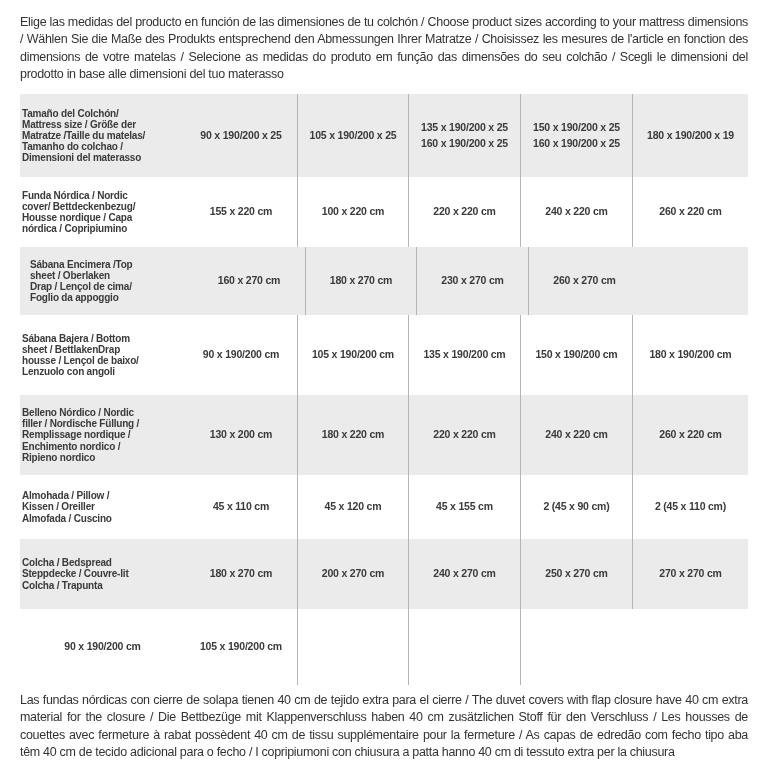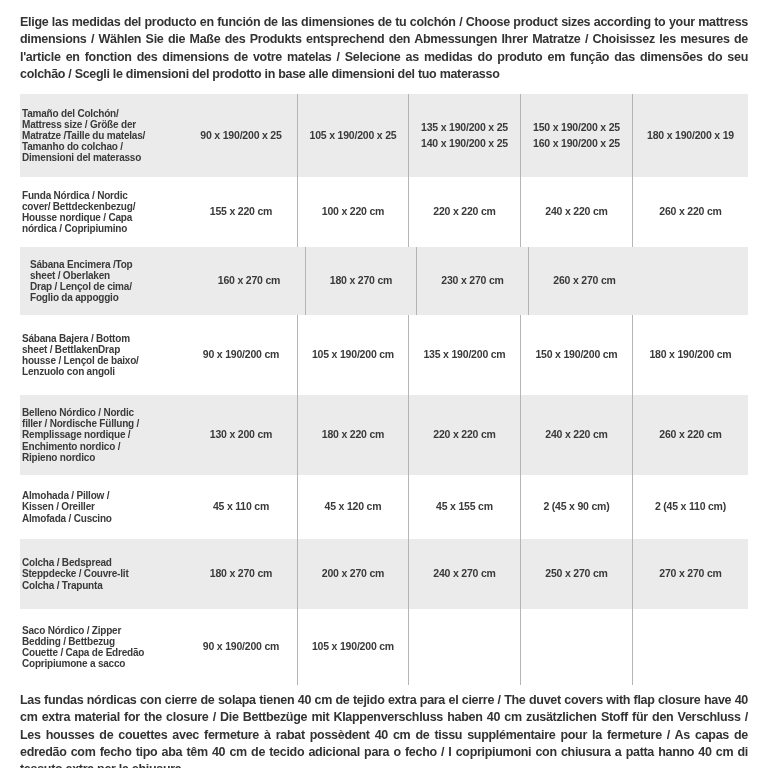--- a/index.html
+++ b/index.html
@@ -13,21 +13,21 @@
     width: 768px;
     height: 768px;
     box-sizing: border-box;
     padding: 14px 20px 10px 20px;
     background: #ffffff;
     overflow: hidden;
   }
   .intro, .footnote {
     color: #333333;
     font-size: 12.5px;
-    font-weight: bold;
+    font-weight: normal;
     line-height: 1.38;
     text-align: justify;
     letter-spacing: -0.3px;
   }
   .size-table {
     margin-top: 11px;
     width: 728px;
   }
   .t-row {
     display: grid;
@@ -87,21 +87,21 @@
 
     <div class="t-row">
       <div class="t-label">Tamaño del Colchón/
 Mattress size / Größe der
 Matratze /Taille du matelas/
 Tamanho do colchao /
 Dimensioni del materasso</div>
       <div class="t-cell">90 x 190/200 x 25</div>
       <div class="t-cell">105 x 190/200 x 25</div>
       <div class="t-cell">135 x 190/200 x 25
-140 x 190/200 x 25</div>
+160 x 190/200 x 25</div>
       <div class="t-cell">150 x 190/200 x 25
 160 x 190/200 x 25</div>
       <div class="t-cell">180 x 190/200 x 19</div>
     </div>
 
     <div class="t-row">
       <div class="t-label">Funda Nórdica /  Nordic
 cover/ Bettdeckenbezug/
 Housse nordique  / Capa
 nórdica / Copripiumino</div>
@@ -164,24 +164,20 @@
 Steppdecke / Couvre-lit
 Colcha / Trapunta</div>
       <div class="t-cell">180 x 270 cm</div>
       <div class="t-cell">200 x 270 cm</div>
       <div class="t-cell">240 x 270 cm</div>
       <div class="t-cell">250 x 270 cm</div>
       <div class="t-cell">270 x 270 cm</div>
     </div>
 
     <div class="t-row">
-      <div class="t-label">Saco Nórdico / Zipper
-Bedding / Bettbezug
-Couette  / Capa de Edredão
-Copripiumone a sacco</div>
       <div class="t-cell">90 x 190/200 cm</div>
       <div class="t-cell">105 x 190/200 cm</div>
       <div class="t-cell"></div>
       <div class="t-cell"></div>
       <div class="t-cell"></div>
     </div>
 
   </div>
 
   <div class="footnote">Las fundas nórdicas con cierre de solapa tienen 40 cm de tejido extra para el cierre  / The duvet covers with flap closure have 40 cm extra material for the closure / Die Bettbezüge mit Klappenverschluss haben 40 cm zusätzlichen Stoff für den Verschluss / Les housses de couettes avec fermeture à rabat possèdent 40 cm de tissu supplémentaire pour la fermeture / As capas de edredão com fecho tipo aba têm 40 cm de tecido adicional para o fecho / I copripiumoni con chiusura a patta hanno 40 cm di tessuto extra per la chiusura</div>

